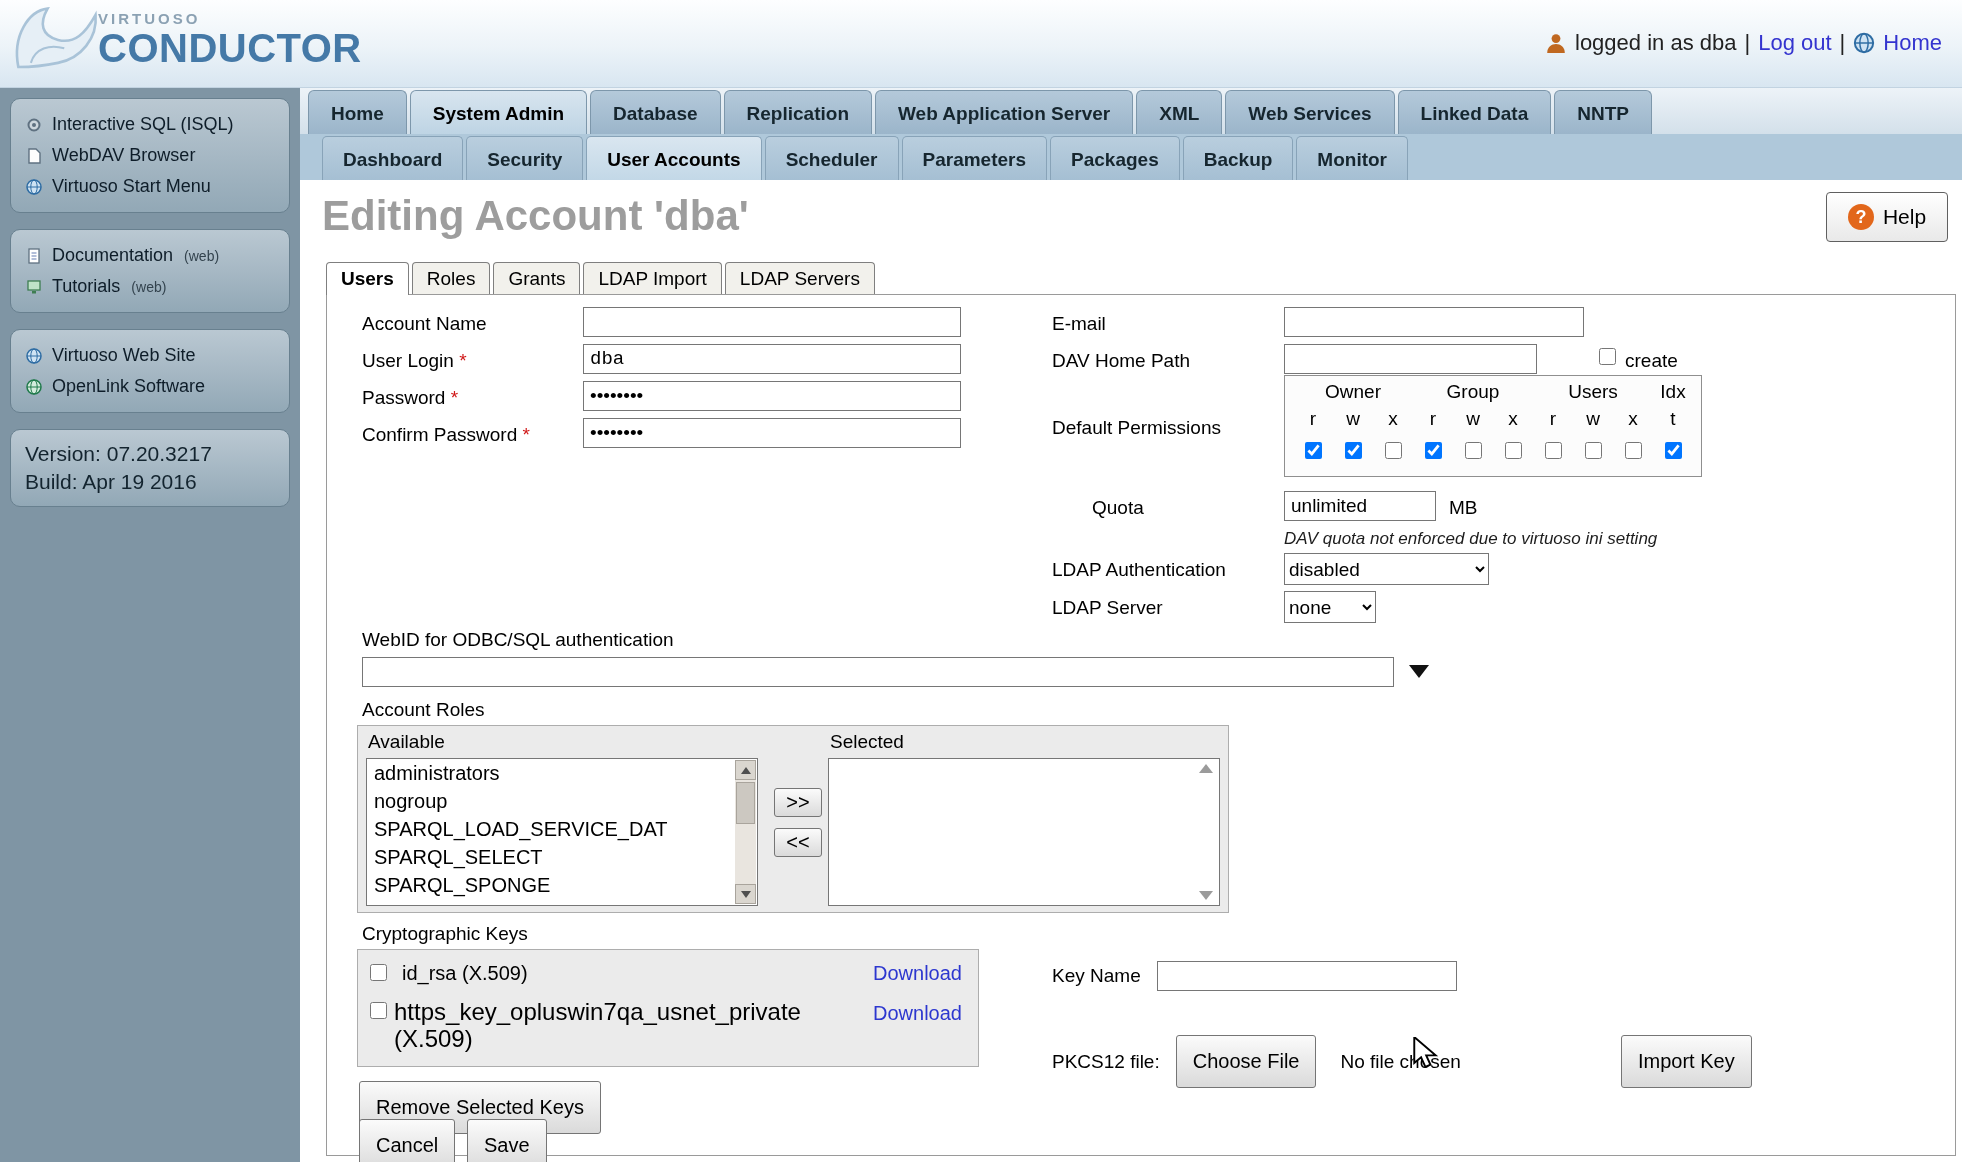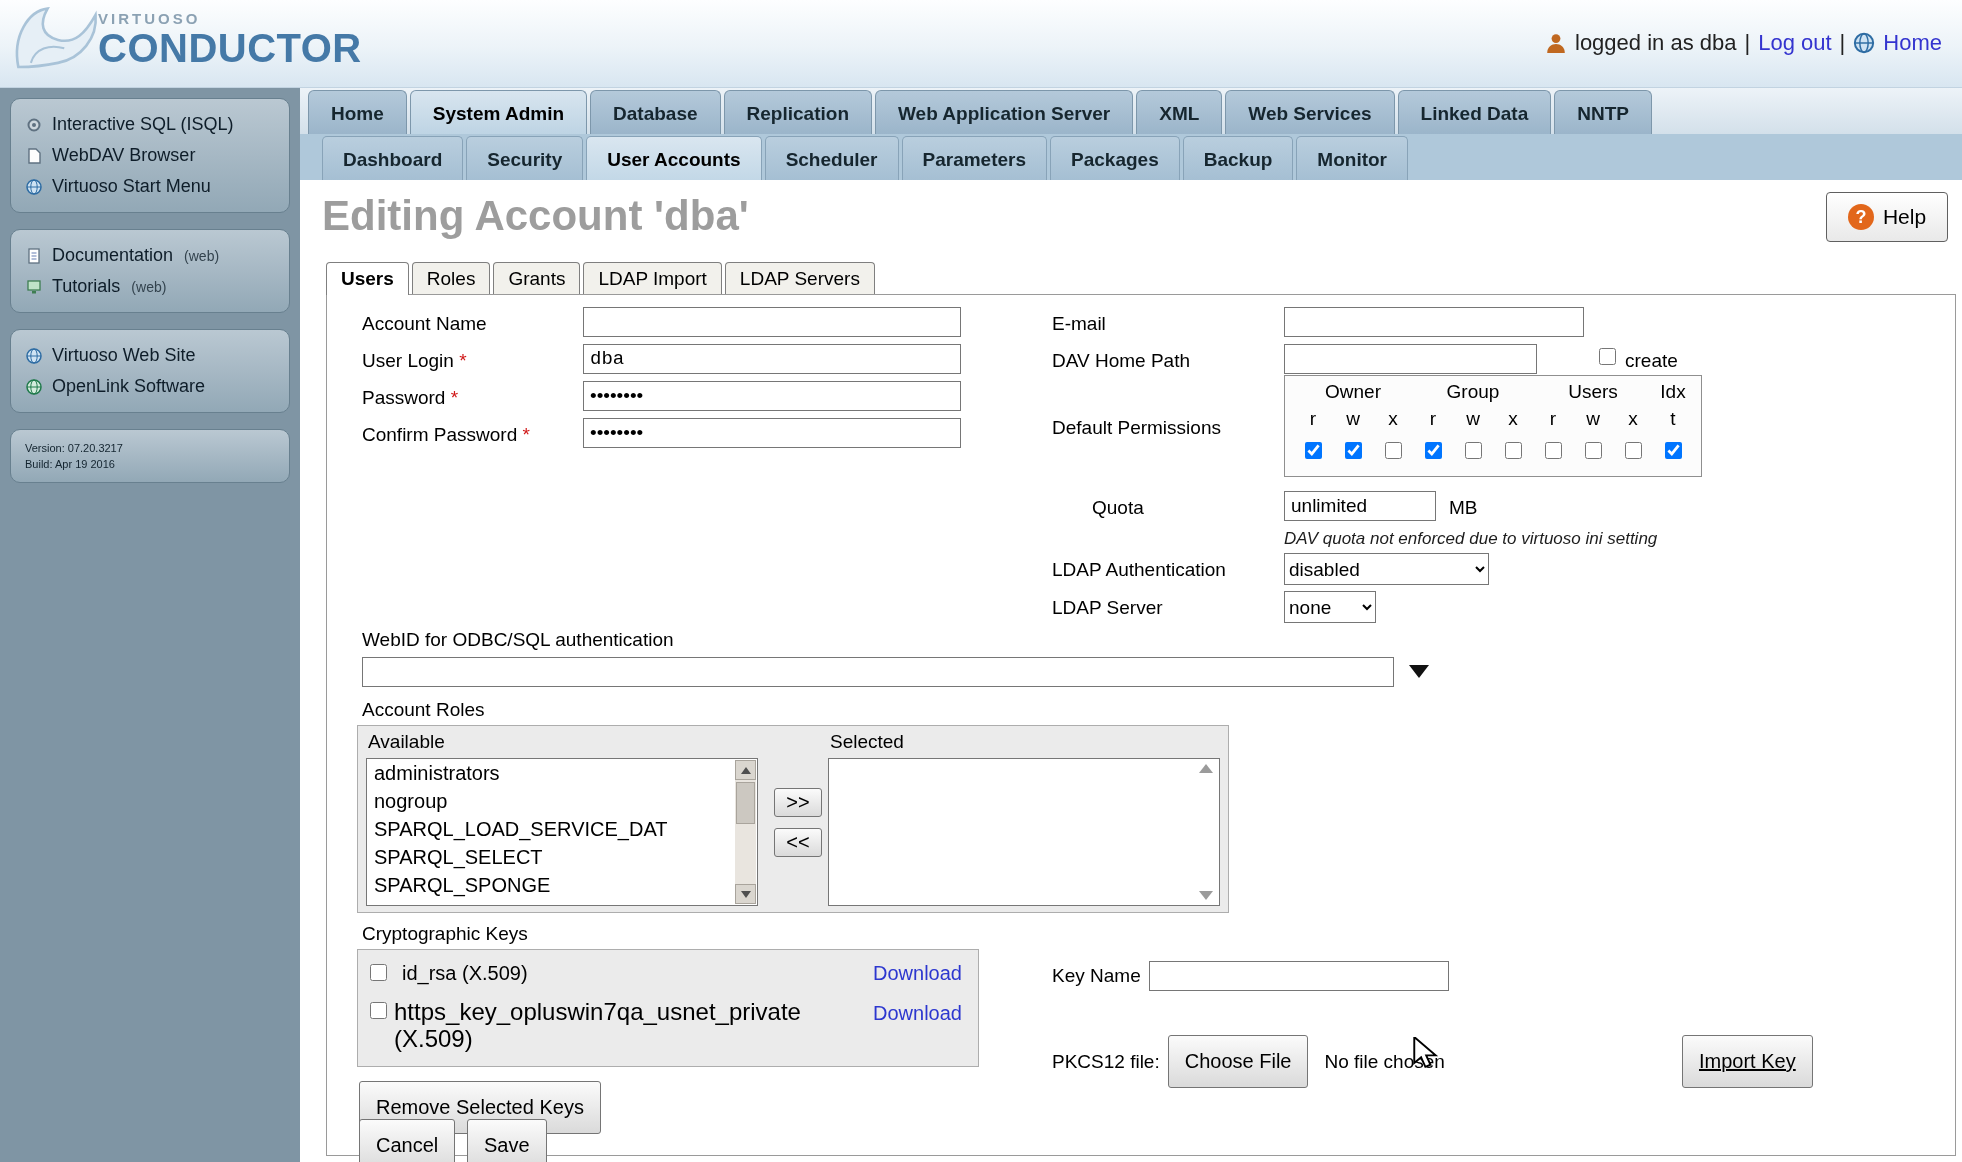--- a/index.html
+++ b/index.html
@@ -17,21 +17,21 @@
   .logo-large { font-size: 40px; font-weight: bold; color: #4579a7; letter-spacing: 0.5px; line-height: 42px; }
   .header-right { position: absolute; right: 20px; top: 30px; display: flex; align-items: center; gap: 8px; font-size: 22px; color: #222; }
   .hdr-link { color: #3434cf; cursor: pointer; }
 
   
   .sidebar { position: absolute; top: 88px; left: 0; width: 300px; height: 1074px; background: #7f95a4; }
   .side-panel { margin: 10px 10px 16px 10px; background: linear-gradient(180deg, #bac8d2, #92a8b6);
                 border: 1px solid #68808f; border-radius: 10px; padding: 10px; }
   .side-item { display: flex; align-items: center; gap: 9px; padding: 5px 4px; font-size: 18px; color: #0e1d29; cursor: pointer; white-space: nowrap; }
   .side-suffix { font-size: 14px; color: #33434e; margin-left: 2px; }
-  .side-version { font-size: 11px; color: #13242f; padding: 2px 4px; white-space: nowrap; }
+  .side-version { font-size: 21px; color: #13242f; padding: 2px 4px; white-space: nowrap; }
 
   
   .nav1 { position: absolute; top: 88px; left: 300px; width: 1662px; height: 46px;
           background: linear-gradient(#edf3f8, #d3e0ea); display: flex; align-items: flex-end; padding-left: 8px; }
   .tab1 { height: 44px; line-height: 46px; padding: 0 22px; margin-right: 3px;
           background: linear-gradient(#b4c9da, #9bb5ca); border: 1px solid #7d97ab; border-bottom: none;
           border-radius: 6px 6px 0 0; font-weight: bold; font-size: 19px; color: #16262f; cursor: pointer; white-space: nowrap; }
   .tab1.active { background: linear-gradient(#d8e5ef, #bed4e4); color: #000; }
   .nav2 { position: absolute; top: 134px; left: 300px; width: 1662px; height: 46px;
           background: #afc8da; display: flex; align-items: flex-end; padding-left: 22px; }
@@ -77,21 +77,21 @@
           display: flex; align-items: center; justify-content: center; cursor: pointer; }
   .thumb { position: absolute; left: 1px; width: 19px; top: 22px; height: 42px; background: #ccc8c1; border: 1px solid #a9a49c; cursor: pointer; }
   .tri-up { width: 0; height: 0; border-left: 5px solid transparent; border-right: 5px solid transparent; border-bottom: 7px solid #4f4f4f; }
   .tri-dn { width: 0; height: 0; border-left: 5px solid transparent; border-right: 5px solid transparent; border-top: 7px solid #4f4f4f; }
   .mini-up { position: absolute; right: 6px; top: 5px; width: 0; height: 0;
              border-left: 7px solid transparent; border-right: 7px solid transparent; border-bottom: 9px solid #9b9b9b; cursor: pointer; }
   .mini-dn { position: absolute; right: 6px; bottom: 5px; width: 0; height: 0;
              border-left: 7px solid transparent; border-right: 7px solid transparent; border-top: 9px solid #9b9b9b; cursor: pointer; }
   .dl { color: #2c37cf; font-size: 20px; cursor: pointer; white-space: nowrap; }
   .combo-arrow { width: 0; height: 0; border-left: 10px solid transparent; border-right: 10px solid transparent; border-top: 13px solid #111; cursor: pointer; }
-  .keyrow { display: flex; align-items: center; gap: 8px; }
+  .keyrow { display: flex; align-items: center; gap: 16px; }
   .cursor { position: absolute; z-index: 9; pointer-events: none; }
 </style>
 </head>
 <body>
 
 <div id="app">
 
   <div class="header">
     <div class="logo">
       <svg width="96" height="80" viewBox="0 0 92 76">
@@ -353,21 +353,21 @@
 
       <div class="abs keyrow" style="left:725px; top:666px;">
         <span class="lbl">Key Name</span>
         <input class="ti" style="width: 300px;">
       </div>
       <div class="abs keyrow" style="left:725px; top:740px;">
         <span class="lbl">PKCS12 file:</span>
         <button class="btn">Choose File</button>
         <span class="lbl" style="margin-left:8px;">No file chosen</span>
       </div>
-      <button class="btn abs" style="left:1355px; top:740px;text-decoration:underline;">Import Key</button>
+      <button class="btn abs" style="left:1294px; top:740px;">Import Key</button>
 
       <svg class="cursor" style="left:1085px; top:742px;" width="28" height="32" viewBox="0 0 13 15">
         <path d="M1 0 L1 12.2 L4.2 9.5 L6.2 14 L8.6 13 L6.6 8.6 L11 8.6 Z" fill="#ffffff" stroke="#000000" stroke-width="0.9"></path>
       </svg>
 
       <button class="btn abs" style="left:32px; top:786px;">Remove Selected Keys</button>
       <button class="btn abs" style="left:32px; top:824px;">Cancel</button>
       <button class="btn abs" style="left:140px; top:824px;">Save</button>
 
     </div>

